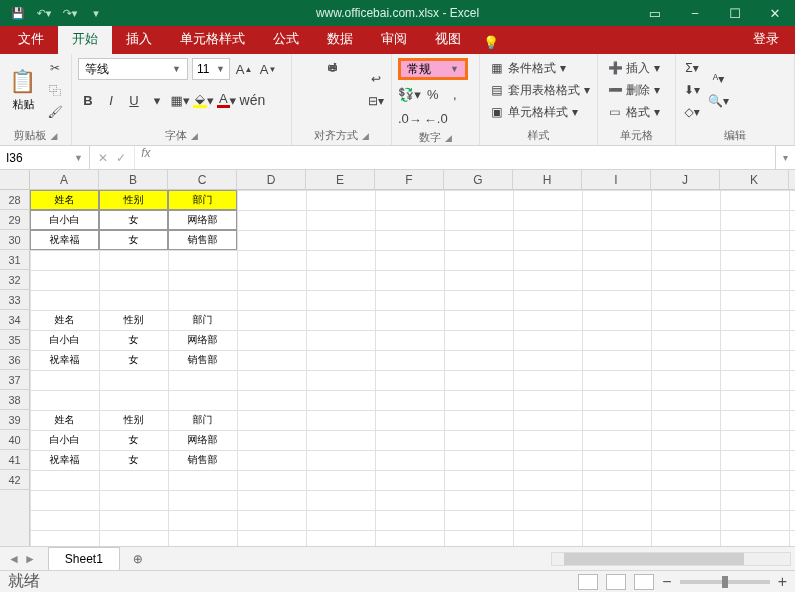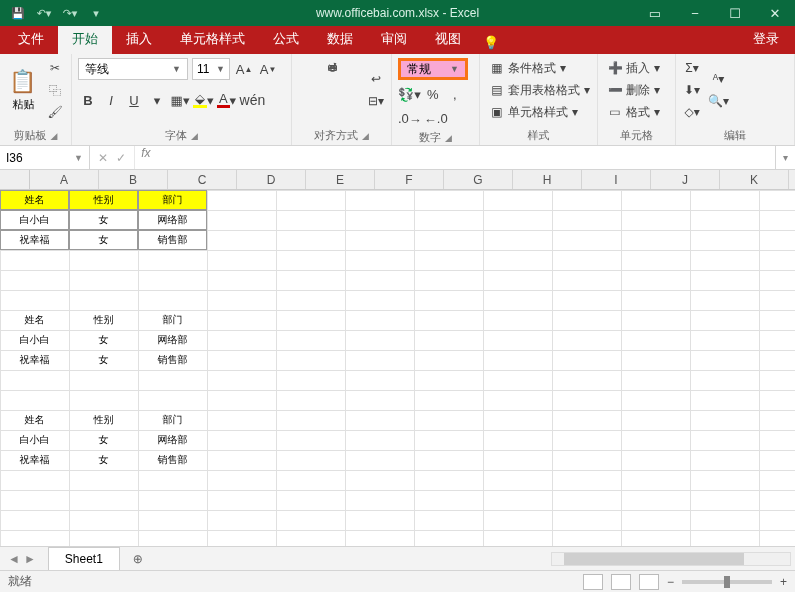--- a/index.html
+++ b/index.html
@@ -84,21 +84,21 @@
 
 
 .sheetbar { height: 24px; border-top: 1px solid #d4d4d4; display: flex; align-items: center; background: #f3f3f3; font-size: 12px; }
 .sheet-nav { display: flex; gap: 4px; padding: 0 8px; color: #888; }
 .sheet-tab { padding: 4px 16px; background: #fff; border: 1px solid #ccc; border-bottom: none; margin-left: 4px; }
 .sheet-add { width: 24px; display: flex; align-items: center; justify-content: center; color: #666; margin-left: 6px; }
 .hscroll { margin-left: auto; width: 240px; height: 14px; background: #f0f0f0; border: 1px solid #ddd; position: relative; margin-right: 4px; }
 .hscroll .thumb { position: absolute; left: 12px; width: 180px; height: 100%; background: #cfcfcf; }
 
 
-.statusbar { height: 22px; background: #f3f3f3; border-top: 1px solid #d4d4d4; display: flex; align-items: center; font-size: 12px; color: #555; padding: 0 8px; gap: 4px; }
+.statusbar { height: 22px; background: #f3f3f3; border-top: 1px solid #d4d4d4; display: flex; align-items: center; font-size: 16px; color: #555; padding: 0 8px; gap: 4px; }
 .statusbar .right { margin-left: auto; display: flex; align-items: center; gap: 8px; }
 .viewbtn { width: 20px; height: 16px; border: 1px solid #bbb; background: #fff; }
 .zoom-slider { width: 90px; height: 4px; background: #ccc; position: relative; }
 .zoom-slider .th { position: absolute; left: 42px; top: -4px; width: 6px; height: 12px; background: #888; }
 </style>
 </head>
 <body>
 
 <div class="titlebar">
   <div class="qat">
@@ -289,20 +289,37 @@
     <div class="colhead">D</div>
     <div class="colhead">E</div>
     <div class="colhead">F</div>
     <div class="colhead">G</div>
     <div class="colhead">H</div>
     <div class="colhead">I</div>
     <div class="colhead">J</div>
     <div class="colhead">K</div>
   </div>
   <div class="gridbody">
+    <div class="rowheads">
+      <div class="rowhead">28</div>
+      <div class="rowhead">29</div>
+      <div class="rowhead">30</div>
+      <div class="rowhead">31</div>
+      <div class="rowhead">32</div>
+      <div class="rowhead">33</div>
+      <div class="rowhead">34</div>
+      <div class="rowhead">35</div>
+      <div class="rowhead">36</div>
+      <div class="rowhead">37</div>
+      <div class="rowhead">38</div>
+      <div class="rowhead">39</div>
+      <div class="rowhead">40</div>
+      <div class="rowhead">41</div>
+      <div class="rowhead">42</div>
+    </div>
     <div class="cells" id="cells">
 
     <div class="gridline-h" style="top: 0px;"></div>
         <div class="gridline-h" style="top: 20px;"></div>
         <div class="gridline-h" style="top: 40px;"></div>
         <div class="gridline-h" style="top: 60px;"></div>
         <div class="gridline-h" style="top: 80px;"></div>
         <div class="gridline-h" style="top: 100px;"></div>
         <div class="gridline-h" style="top: 120px;"></div>
         <div class="gridline-h" style="top: 140px;"></div>

